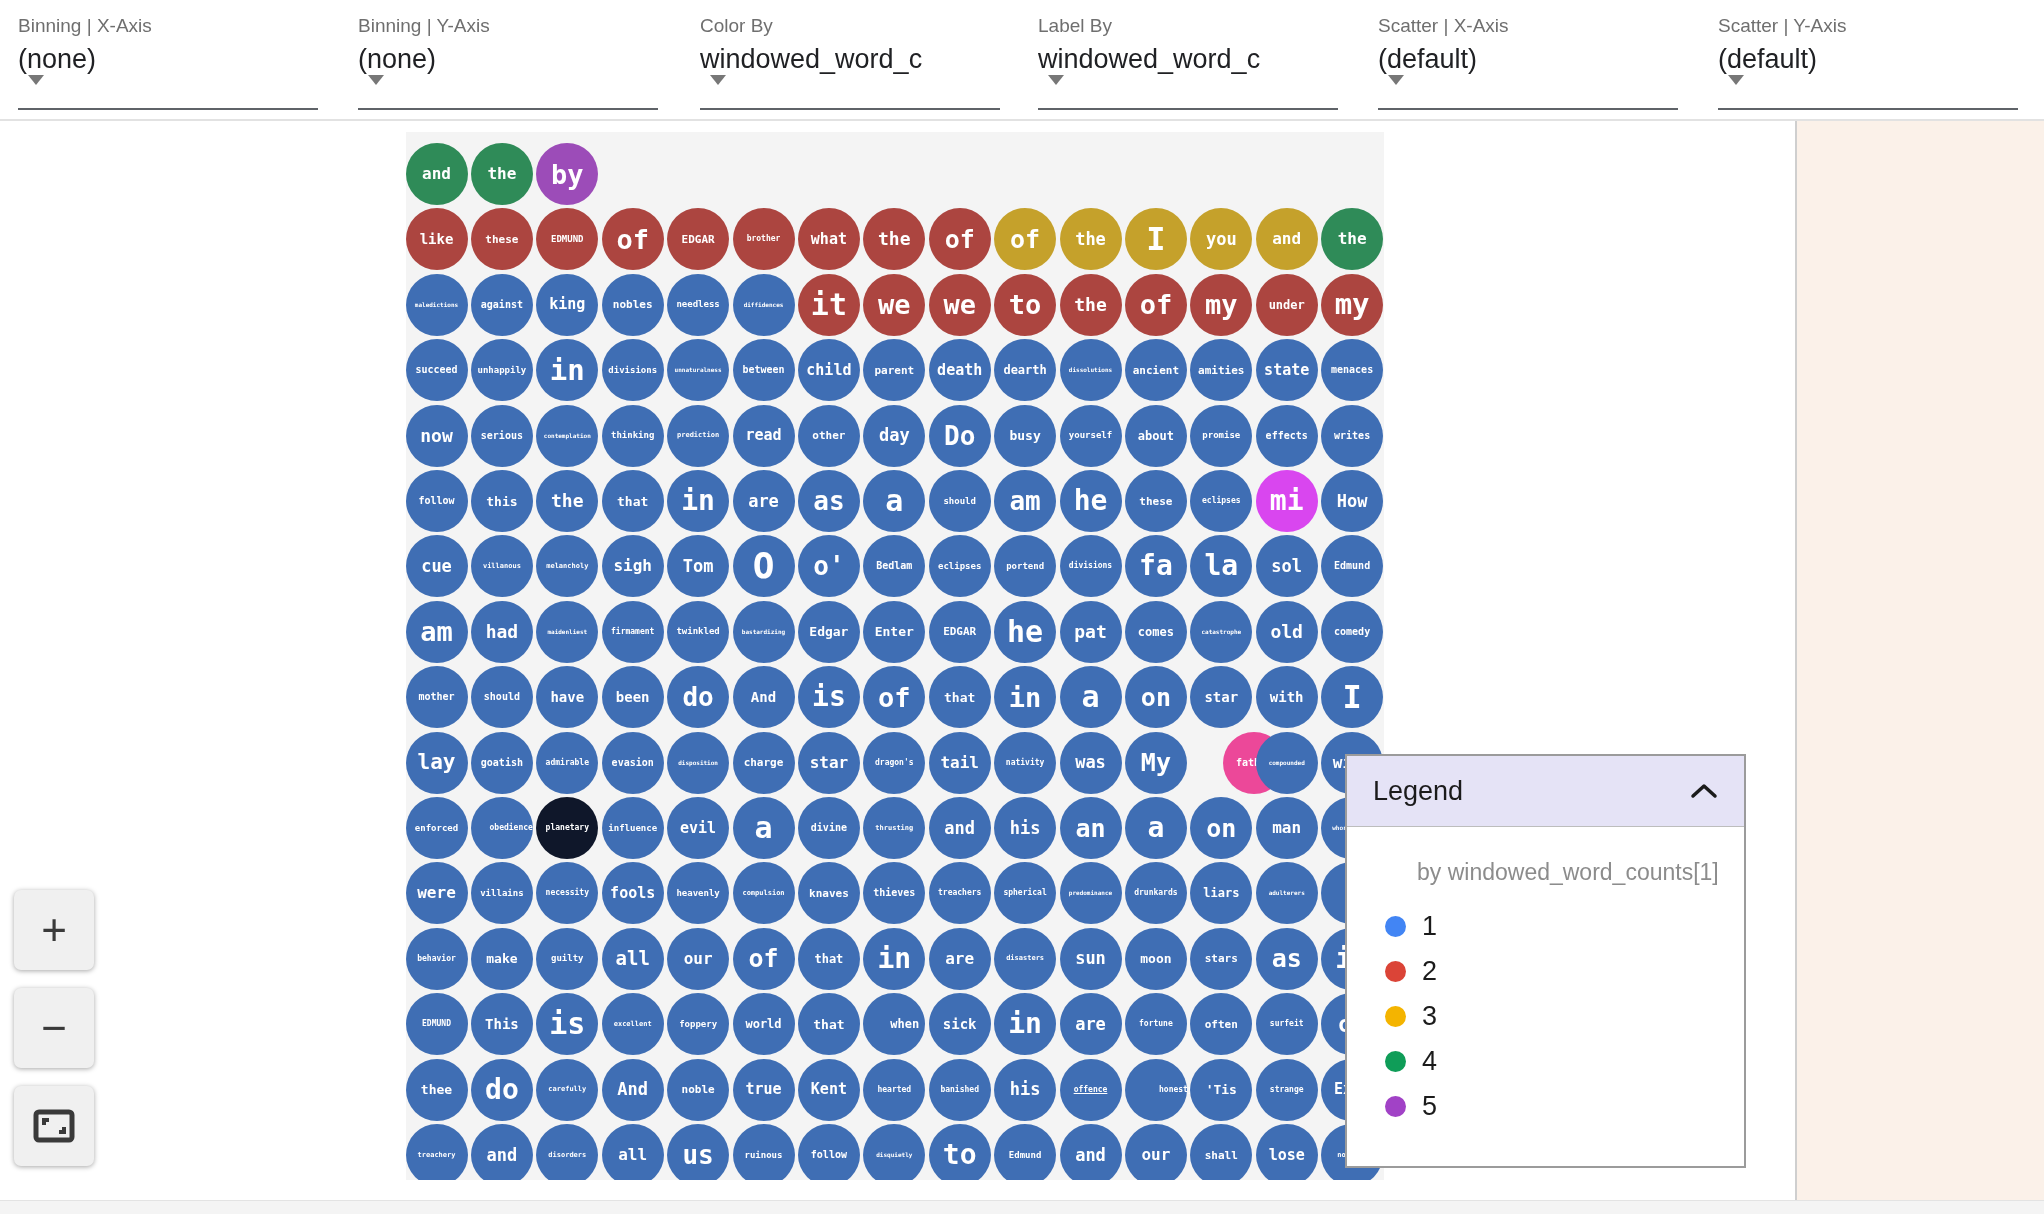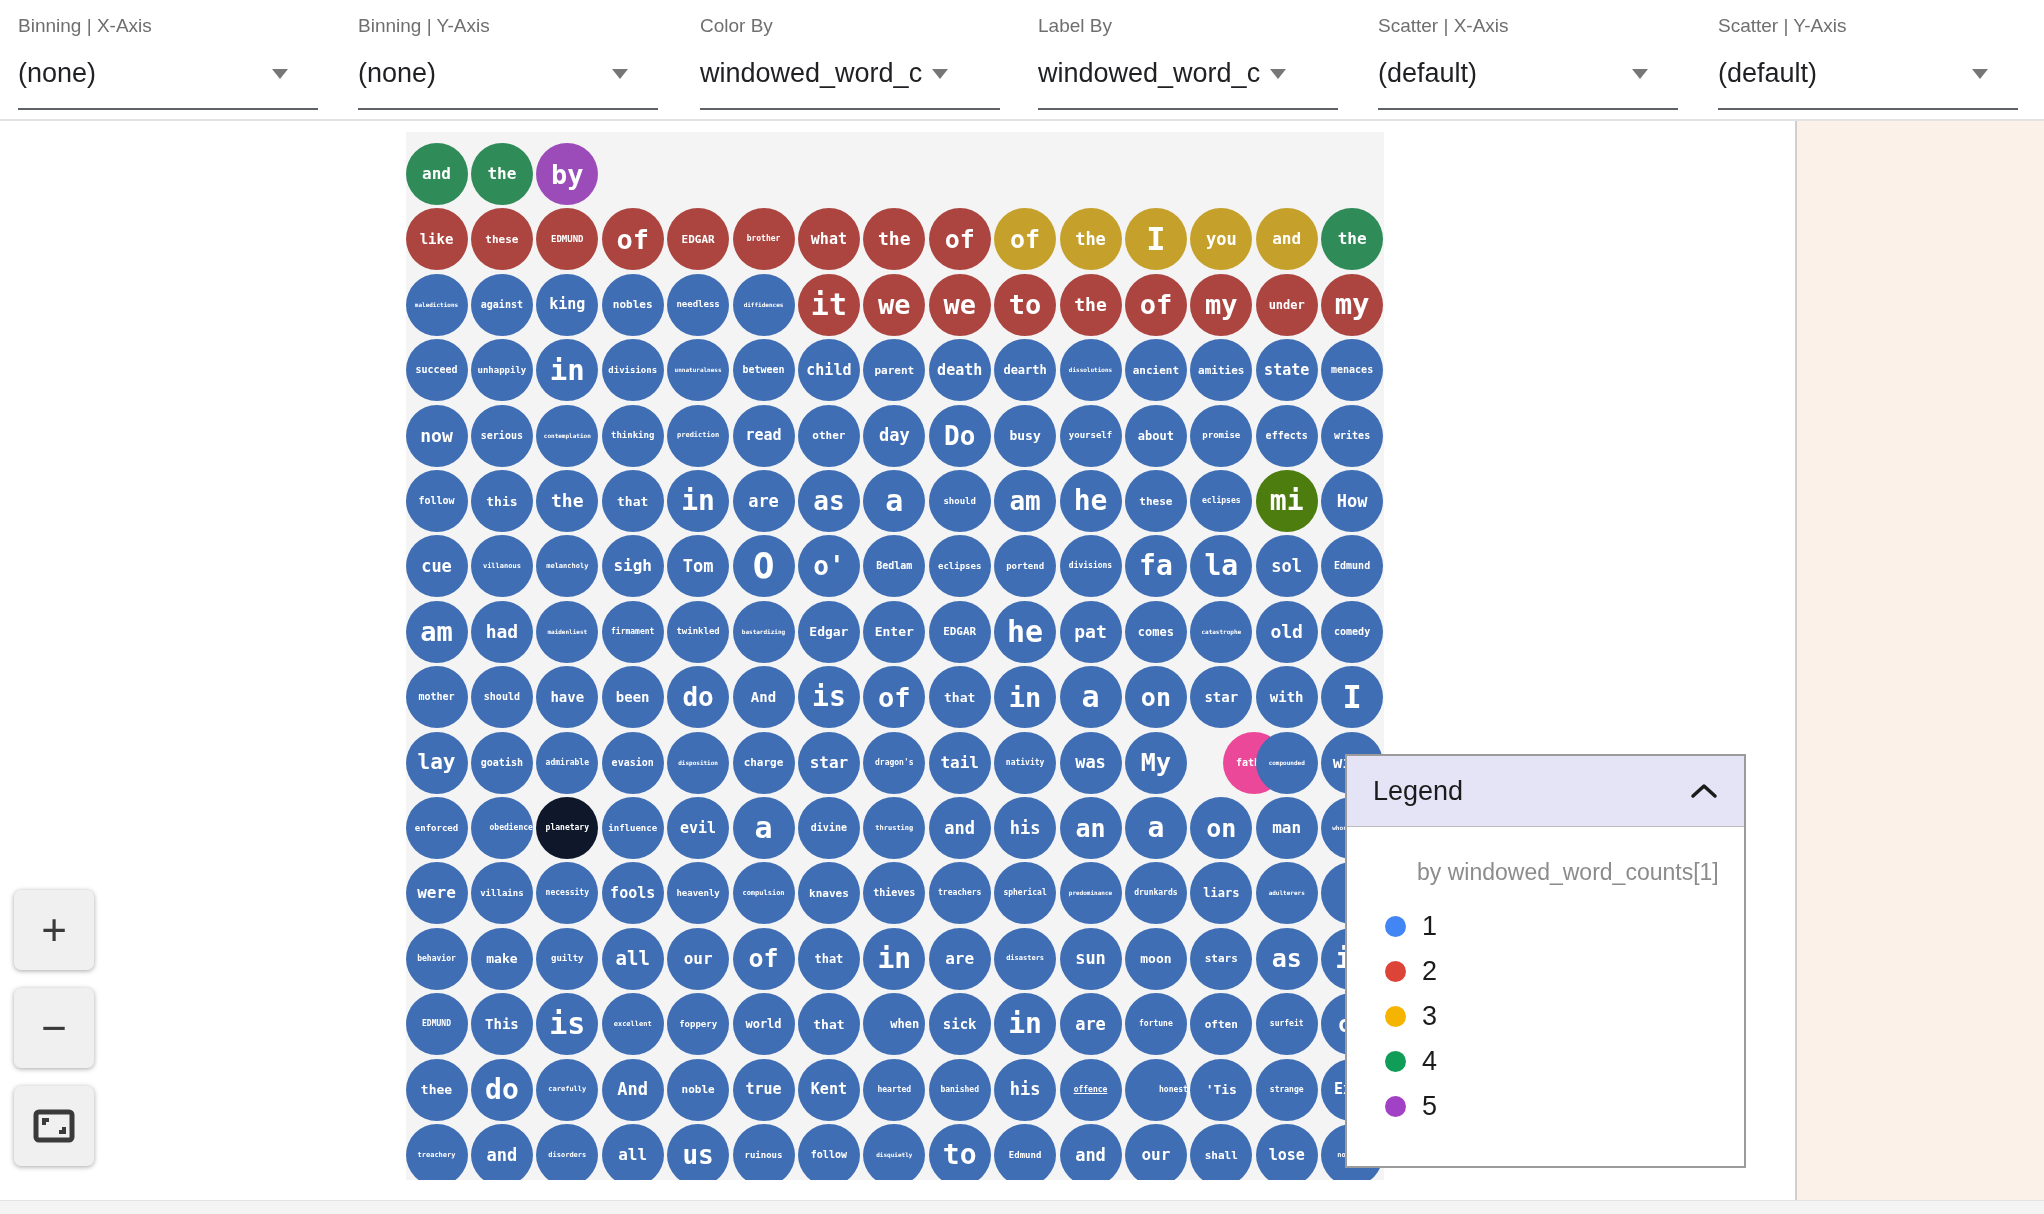--- a/index.html
+++ b/index.html
@@ -5,21 +5,21 @@
   html,body{margin:0;padding:0;}
   body{
     width:2044px;height:1214px;position:relative;overflow:hidden;
     background:#ffffff;font-family:"Liberation Sans", sans-serif;
   }
   
   .toolbar{position:absolute;left:0;top:0;width:2044px;height:121px;background:#fff;z-index:20;}
   .toolbar-border{position:absolute;left:0;top:119px;width:2044px;height:2px;background:#e2e2e2;}
   .dd{position:absolute;top:14px;width:300px;height:94px;border-bottom:2px solid #5f6368;}
   .dd-label{font-size:19px;color:#6f6f6f;line-height:24px;}
-  .dd-value-row{display:flex;align-items:center;margin-top:20px;}
+  .dd-value-row{display:flex;align-items:flex-start;margin-top:6px;flex-direction:column;}
   .dd-value{font-size:27px;color:#202124;white-space:nowrap;overflow:hidden;}
   .dd.trunc .dd-value{max-width:224px;}
   .dd-arrow{width:0;height:0;border-left:8px solid transparent;border-right:8px solid transparent;
     border-top:10px solid #777;margin-left:10px;flex:0 0 auto;}
   .dd.spread .dd-value{flex:1;}
   .dd.spread .dd-arrow{margin-right:30px;}
   
   .grid{position:absolute;left:406px;top:132px;width:978px;height:1048px;background:#f4f4f4;overflow:hidden;}
   .circle{position:absolute;width:62px;height:62px;border-radius:50%;display:flex;align-items:center;justify-content:center;}
   .circle span{color:#fff;font-family:"DejaVu Sans Mono", monospace;font-weight:bold;white-space:nowrap;line-height:1;}
@@ -318,21 +318,21 @@
     </div>
     <div class="circle" style="left: 653.5px; top: 338px; background: rgb(63, 110, 180);">
       <span style="font-size: 28px;">he</span>
     </div>
     <div class="circle" style="left: 718.9px; top: 338px; background: rgb(63, 110, 180);">
       <span style="font-size: 11px;">these</span>
     </div>
     <div class="circle" style="left: 784.3px; top: 338px; background: rgb(63, 110, 180);">
       <span style="font-size: 8px;">eclipses</span>
     </div>
-    <div class="circle" style="left: 849.7px; top: 338px; background: #4d7c0f;">
+    <div class="circle" style="left: 849.7px; top: 338px; background: #d946ef;">
       <span style="font-size: 28px;">mi</span>
     </div>
     <div class="circle" style="left: 915.1px; top: 338px; background: rgb(63, 110, 180);">
       <span style="font-size: 17px;">How</span>
     </div>
     <div class="circle" style="left: -0.5px; top: 403.4px; background: rgb(63, 110, 180);">
       <span style="font-size: 17px;">cue</span>
     </div>
     <div class="circle" style="left: 64.9px; top: 403.4px; background: rgb(63, 110, 180);">
       <span style="font-size: 7px;">villanous</span>

